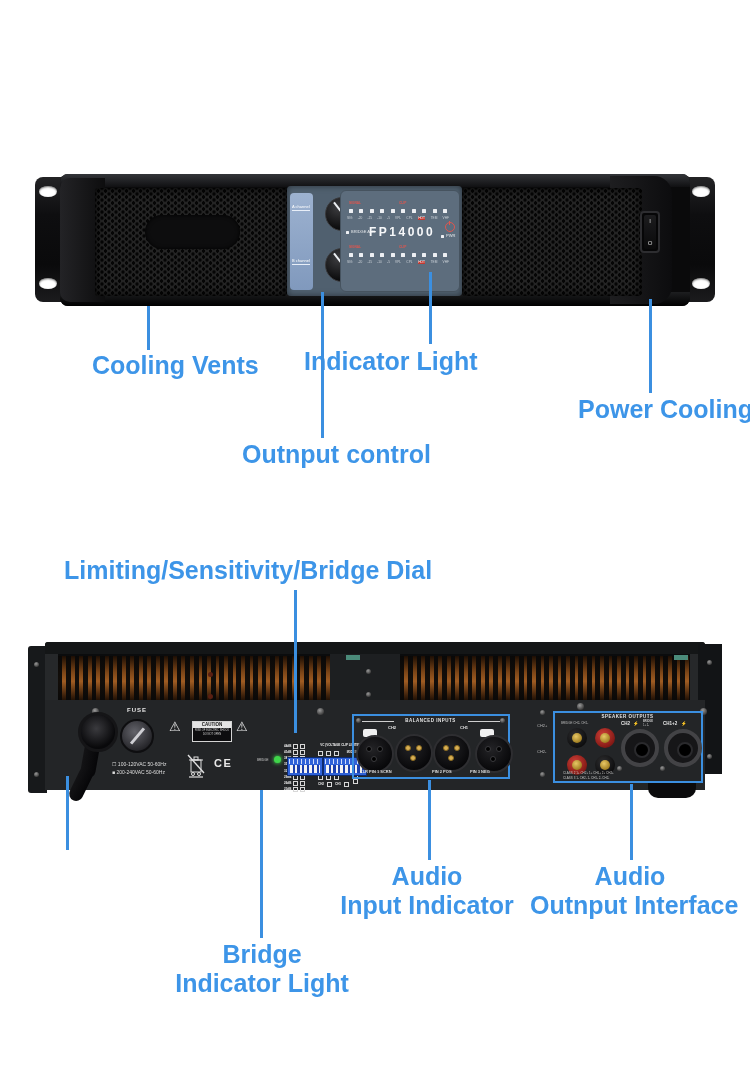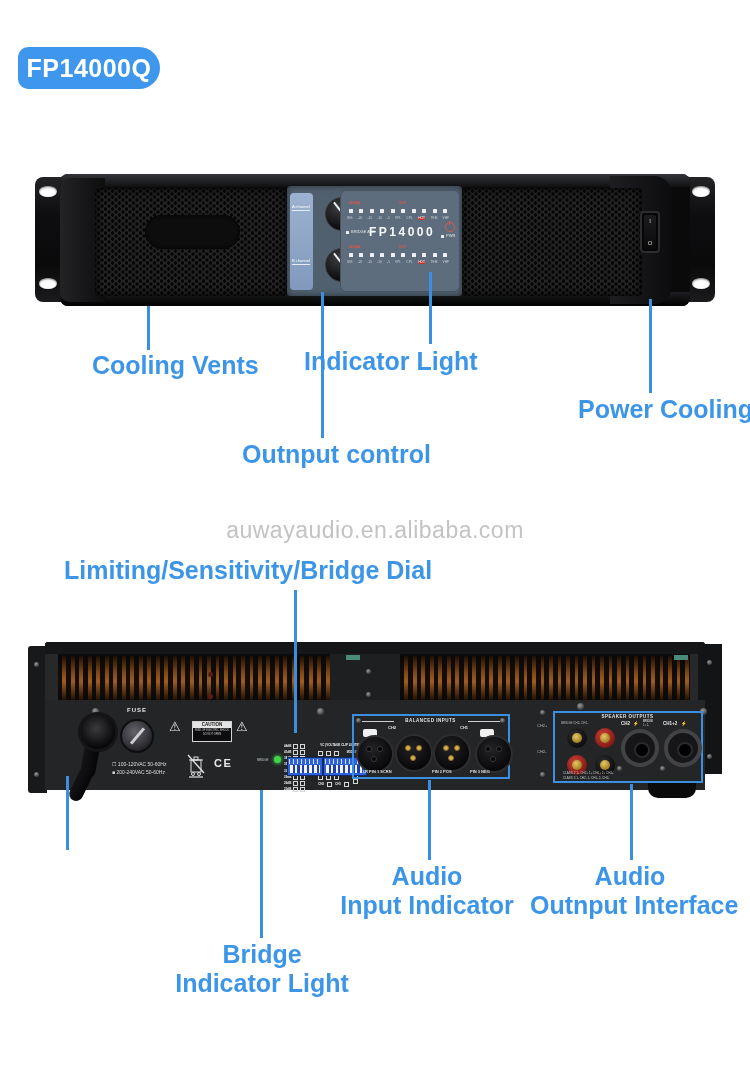--- a/index.html
+++ b/index.html
@@ -50,23 +50,20 @@
   .pwricon .tick{position:absolute;left:2.8px;top:-2px;width:1.2px;height:4px;background:#e0564e;}
   .rowflex{position:absolute;display:flex;justify-content:space-between;}
   .lblrow span{color:#ccd2d8;font-size:3.2px;line-height:1;}
   .lblrow .hot{background:#c23a33;color:#fff;padding:0 .5px;}
 </style>
 </head>
 <body>
 
 <div id="canvas">
 
-  <div class="abs" style="left:18px;top:47px;width:142px;height:42px;background:#3e97ec;border-radius:10px 21px 21px 10px;display:flex;align-items:center;justify-content:center;">
-    <span style="color:#fff;font-size:25px;font-weight:bold;letter-spacing:.5px;">FP14000Q</span>
-  </div>
 
   <div class="abs" style="left:35px;top:170px;width:680px;height:140px;">
 
     <div class="ear" style="left:0;top:7px;width:43px;height:125px;border-radius:8px 0 0 8px;">
       <div class="hole" style="left:4px;top:9px;"></div>
       <div class="hole" style="left:4px;top:101px;"></div>
     </div>
     <div class="ear" style="left:637px;top:7px;width:43px;height:125px;border-radius:0 8px 8px 0;">
       <div class="hole" style="left:20px;top:9px;"></div>
       <div class="hole" style="left:20px;top:101px;"></div>
@@ -181,21 +178,20 @@
 
   <div class="cline" style="left:429px;top:272px;height:72px;"></div>
   <div class="lbl" style="left:304px;top:347px;">Indicator Light</div>
 
   <div class="cline" style="left:649px;top:299px;height:94px;"></div>
   <div class="lbl" style="left:578px;top:395px;">Power Cooling</div>
 
   <div class="cline" style="left:321px;top:292px;height:146px;"></div>
   <div class="lbl" style="left:242px;top:440px;">Outnput control</div>
 
-  <div class="abs ctr" style="left:0;top:517px;width:750px;font-size:23px;color:#c3c3c3;letter-spacing:.5px;">auwayaudio.en.alibaba.com</div>
 
   <div class="lbl" style="left:64px;top:556px;">Limiting/Sensitivity/Bridge Dial</div>
   <div class="cline" style="left:294px;top:590px;height:143px;z-index:5;"></div>
 
   <div class="abs" style="left:28px;top:640px;width:694px;height:160px;">
     <div class="abs" style="left:0;top:6px;width:19px;height:147px;background:#17191b;border-radius:3px 0 0 3px;">
       <div class="screw sm" style="left:6px;top:16px;"></div>
       <div class="screw sm" style="left:6px;top:126px;"></div>
     </div>
     <div class="abs" style="left:17px;top:2px;width:660px;height:148px;background:#26282a;border-radius:3px;"></div>

